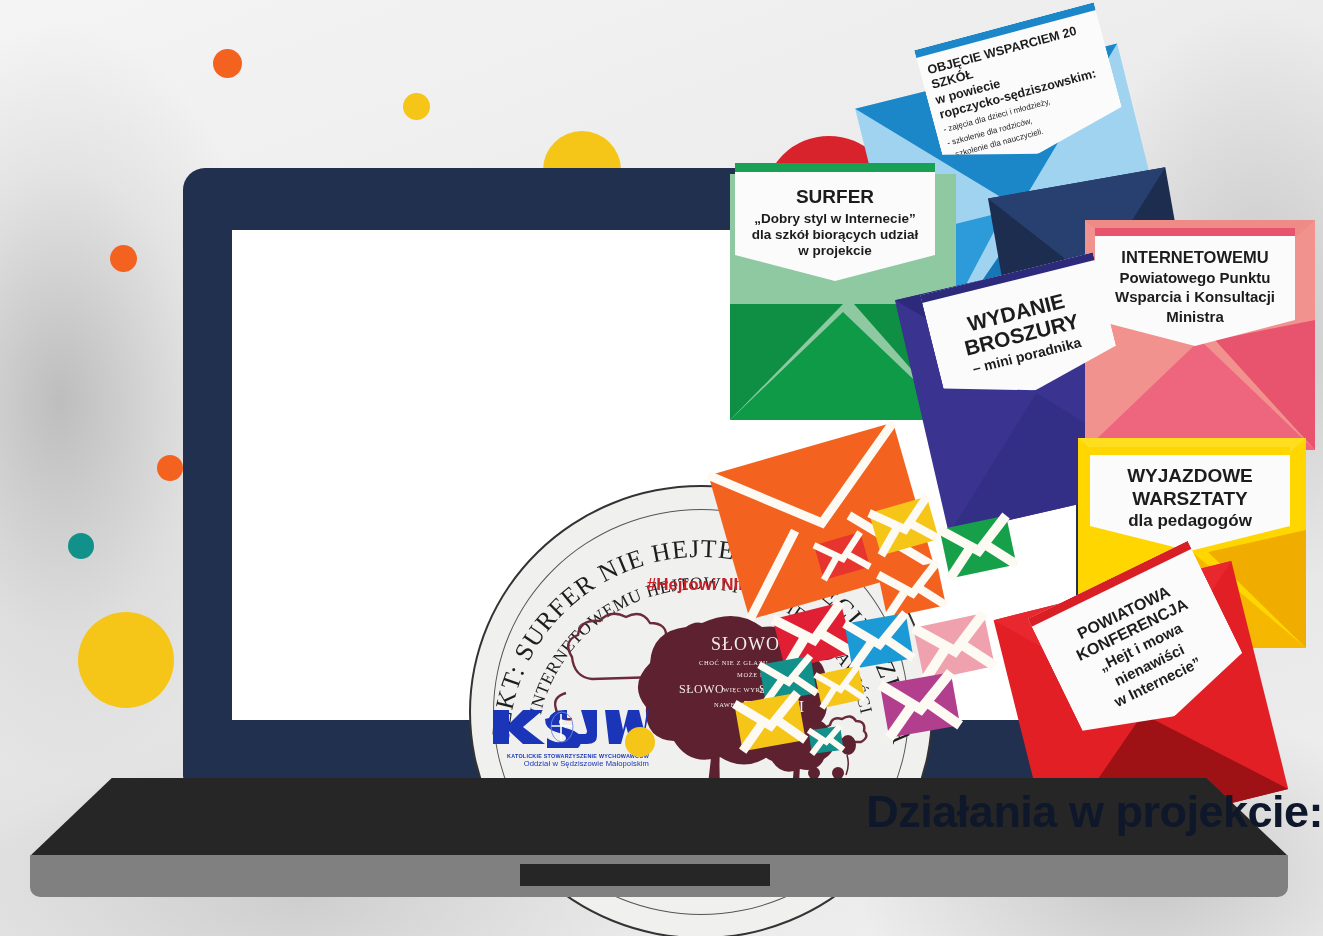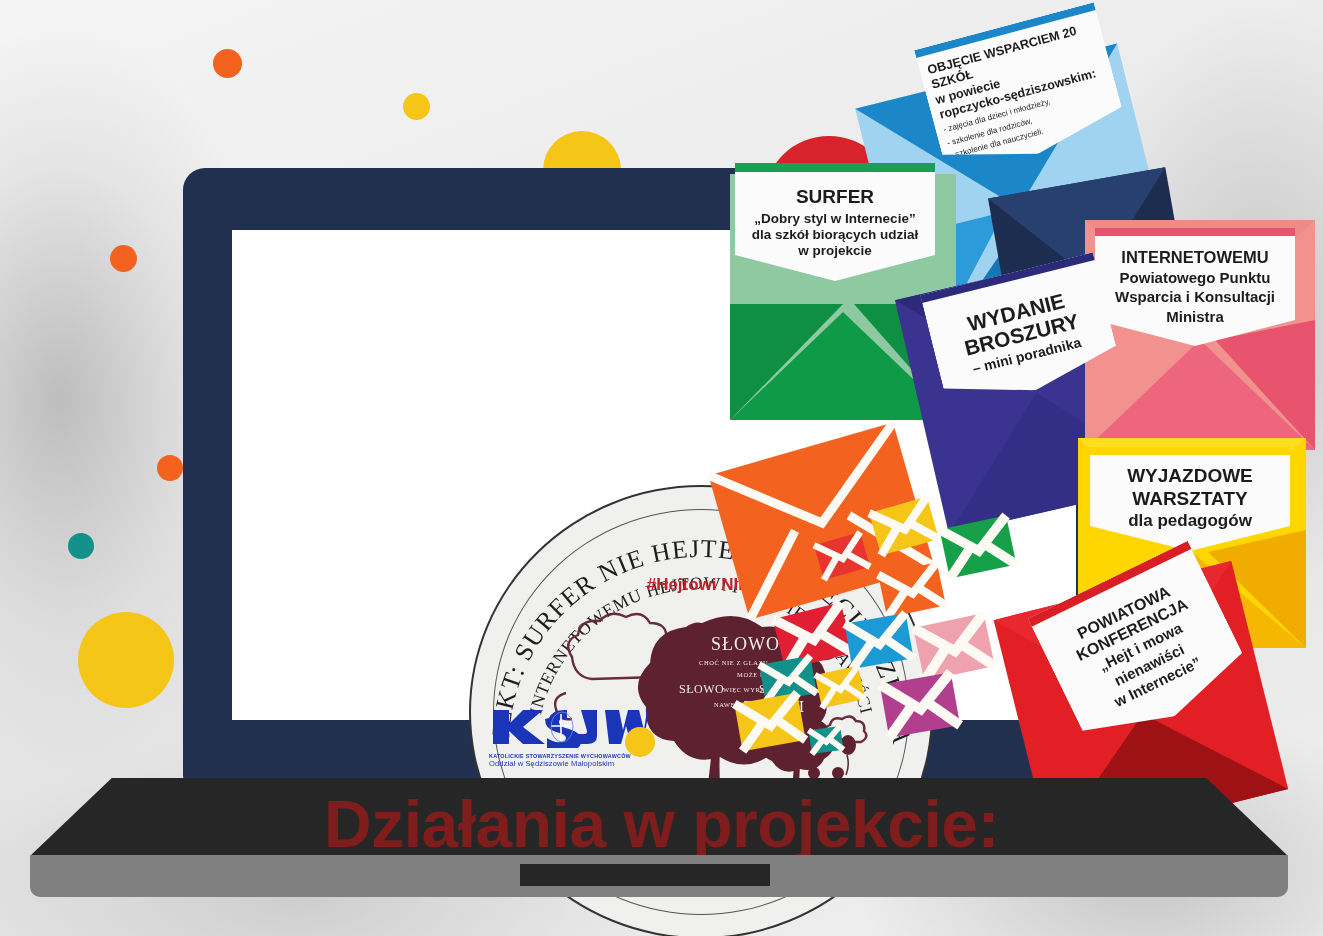--- a/index.html
+++ b/index.html
@@ -40,22 +40,22 @@
   }
   .laptop-base{
     position:absolute;left:30px;top:855px;width:1258px;height:42px;
     background:#808080;border-radius:0 0 10px 10px;
   }
   .laptop-touchbar{
     position:absolute;left:520px;top:864px;width:250px;height:22px;
     background:#262626;
   }
   .laptop-title{
-    position:absolute;left:0;top:786px;width:1323px;text-align:center;
-    color:#7f1d1d;font-size:66px;font-weight:bold;letter-spacing:-.5px;
+    position:absolute;left:0;top:786px;width:1323px;text-align:right;
+    color:#0f172a;font-size:45px;font-weight:bold;letter-spacing:-.5px;
     font-family:"Liberation Sans", sans-serif;
   }
 
   
   .seal{
     position:absolute;left:237px;top:255px;width:460px;height:450px;
     border-radius:50%;background:#f0f0ef;border:2px solid #333;
     overflow:hidden;
   }
   .seal-inner-ring{
@@ -75,21 +75,21 @@
   .tw{position:absolute;color:#f3ece8;font-family:"Liberation Serif", serif;white-space:nowrap;}
   .tw-slowo{left:240px;top:147px;font-size:18px;letter-spacing:1px;}
   .tw-l1{left:228px;top:172px;font-size:6.5px;letter-spacing:.6px;}
   .tw-l2{left:266px;top:184px;font-size:6.5px;letter-spacing:.6px;}
   .tw-zlego{left:208px;top:195px;font-size:12px;letter-spacing:.5px;}
   .tw-wiec{left:252px;top:199px;font-size:6.5px;letter-spacing:.5px;}
   .tw-strzez{left:288px;top:195px;font-size:12px;letter-spacing:.5px;}
   .tw-nawet{left:243px;top:214px;font-size:6.5px;letter-spacing:.5px;}
   .tw-zlosci{left:272px;top:211px;font-size:16px;letter-spacing:1px;}
 
-  .ksw{position:absolute;left:18px;top:219px;width:160px;}
+  .ksw{position:absolute;left:18px;top:219px;width:160px;text-align:right;}
   .ksw-mark{position:relative;height:42px;}
   .ksw-sub1{font-size:5.4px;color:#1b35b8;font-weight:bold;letter-spacing:.25px;margin-top:1px;}
   .ksw-sub2{font-size:7.6px;color:#1b35b8;letter-spacing:.1px;}
 
   .fineprint{
     position:absolute;left:70px;top:312px;width:320px;min-height:76px;
     background:#fff;border:1px solid #b9b9b9;border-radius:3px;
     padding:5px 6px 4px 6px;box-sizing:border-box;
   }
   .fineprint p{

